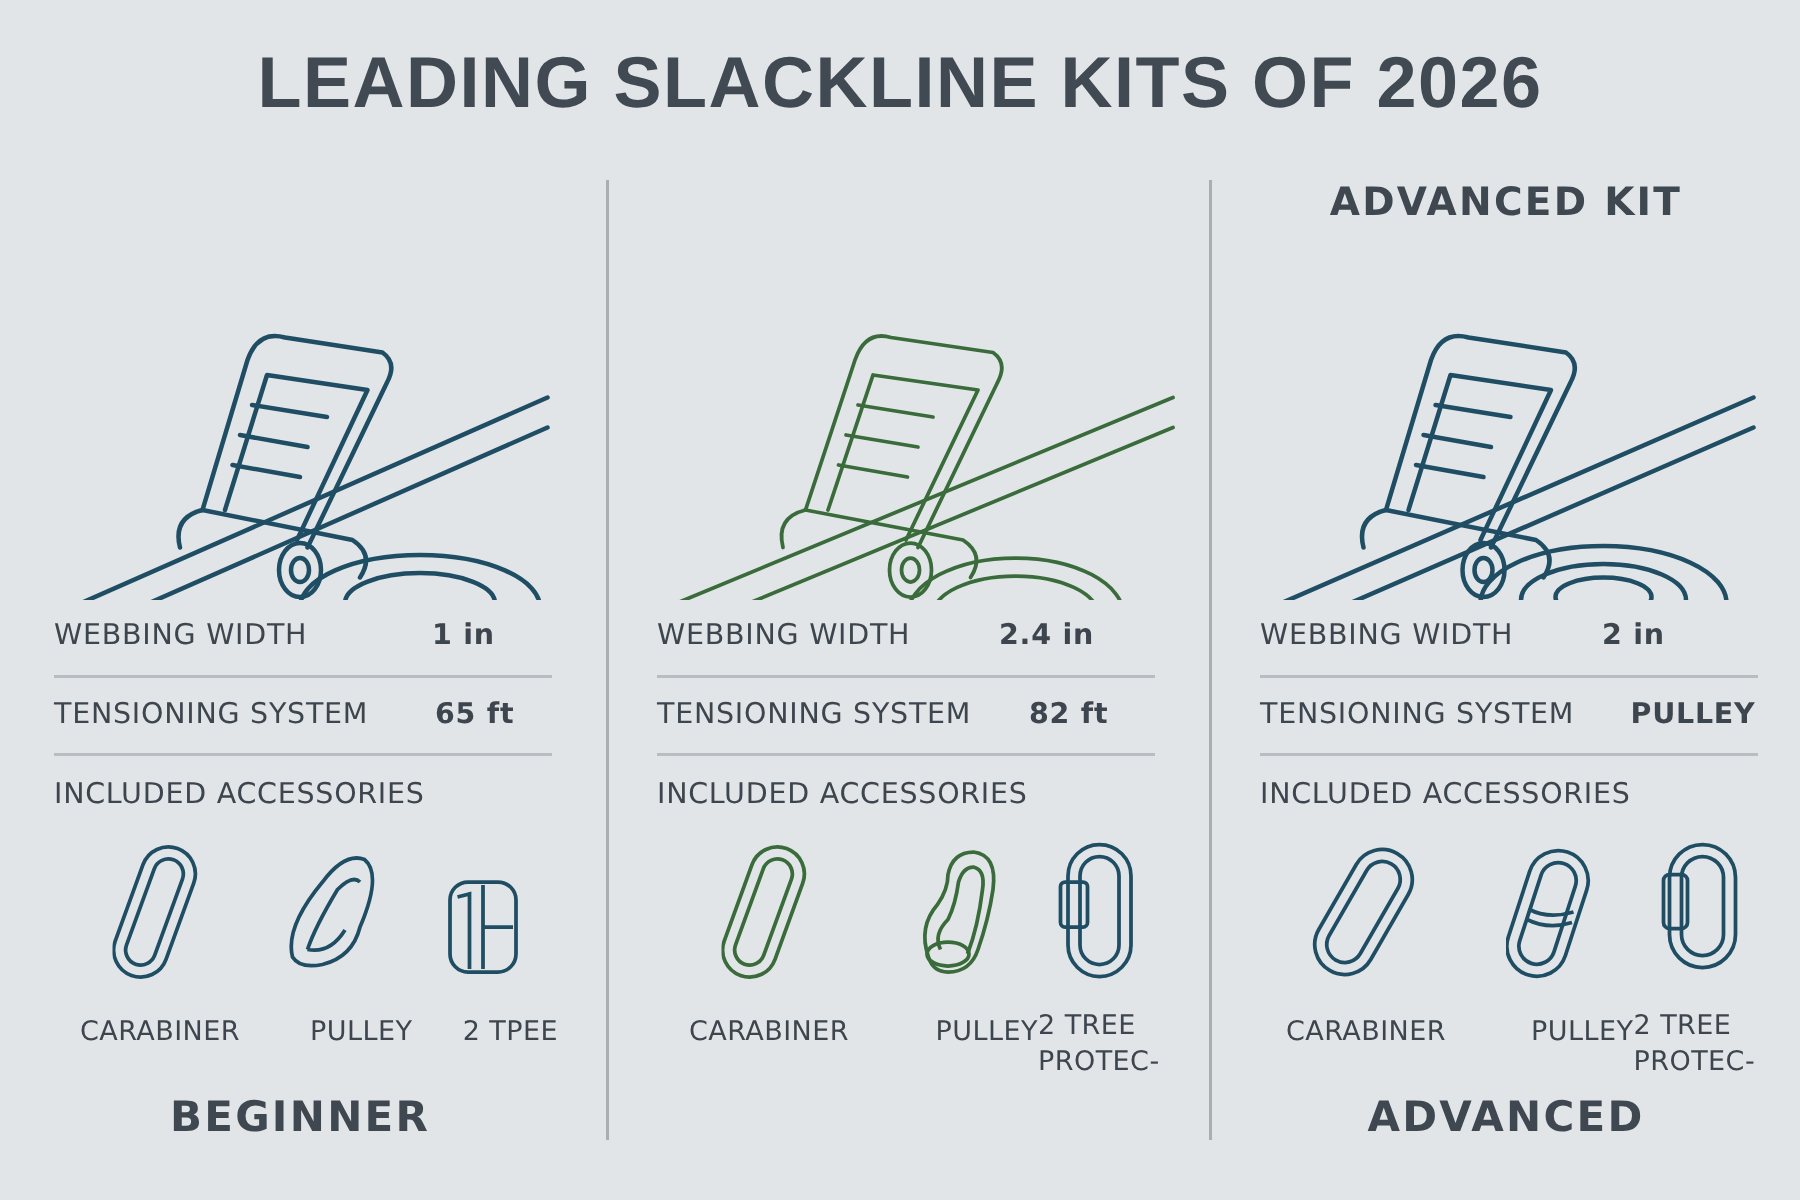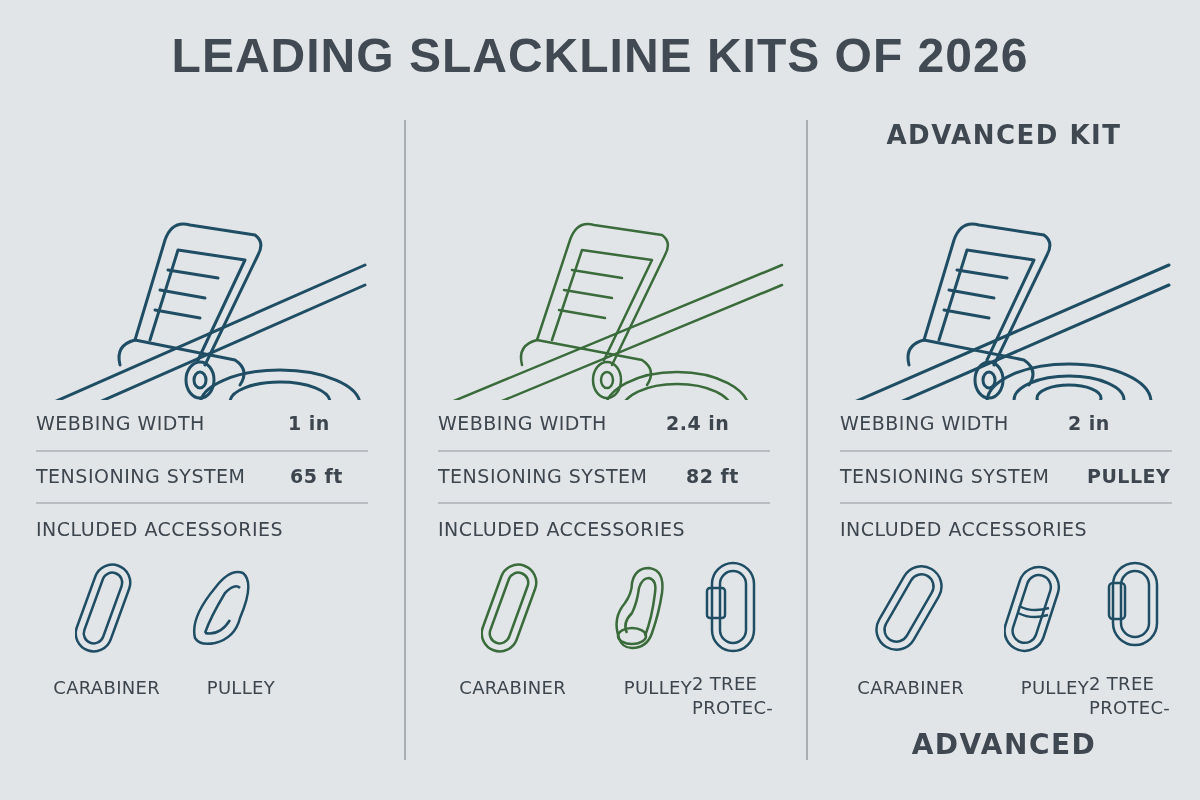--- a/index.html
+++ b/index.html
@@ -89,22 +89,30 @@
       </svg>
       <div class="acc-label">CARABINER</div>
     </div>
     <div class="acc" style="left:165px">
       <svg width="70" height="100" viewBox="0 0 70 100" fill="none" stroke="#1f4e64" stroke-width="2.5">
         <path d="M10 80 Q5 60 30 30 Q45 10 58 15 Q70 25 55 60 Q50 80 30 85 Q15 88 10 80 Z"></path>
         <path d="M20 75 Q25 60 40 35 Q50 25 55 30 M20 75 Q35 78 45 62"></path>
       </svg>
       <div class="acc-label">PULLEY</div>
     </div>
-  </div>
-
+    <div class="acc" style="left:272px; width:100px">
+      <svg width="50" height="100" viewBox="0 0 50 100" fill="none" stroke="#1f4e64" stroke-width="2.5">
+        <rect x="3" y="30" width="44" height="60" rx="12"></rect>
+        <path d="M8 40 L16 38 L16 88 M25 32 L25 88 M25 60 L45 60"></path>
+      </svg>
+      <div class="acc-label">2 TPEE</div>
+    </div>
+  </div>
+
+  <div class="level">BEGINNER</div>
 </div>
 
 <div class="col" style="left:402px">
   <svg class="illus" viewBox="0 0 370 230" fill="none" stroke="#3a6b3a" stroke-width="2.5" stroke-linejoin="round" stroke-linecap="round">
     <path d="M10 240 L360 95 M10 260 L360 115"></path>
     <path d="M115 170 L148 70 Q155 50 172 55 L240 65 Q250 72 243 85 L190 195"></path>
     <path d="M130 170 L160 80 L230 90 L182 190"></path>
     <path d="M142 120 L190 128 M150 100 L200 108 M137 140 L183 148"></path>
     <ellipse cx="185" cy="210" rx="14" ry="18"></ellipse>
     <ellipse cx="185" cy="210" rx="6" ry="8"></ellipse>

